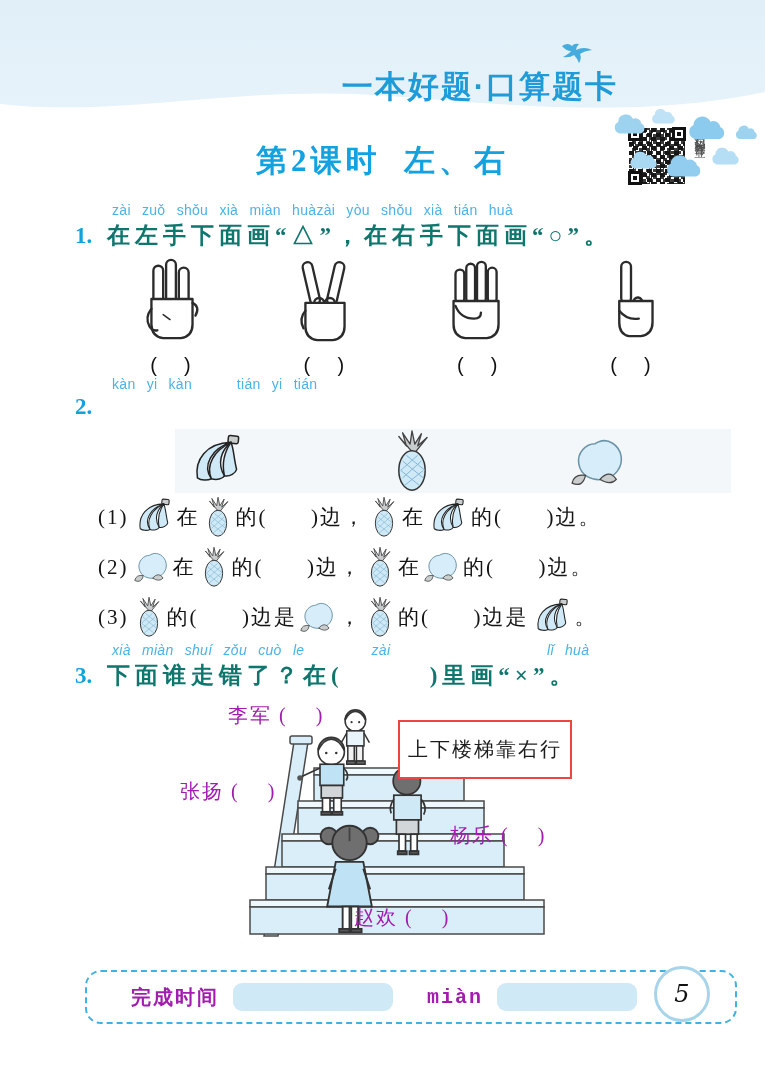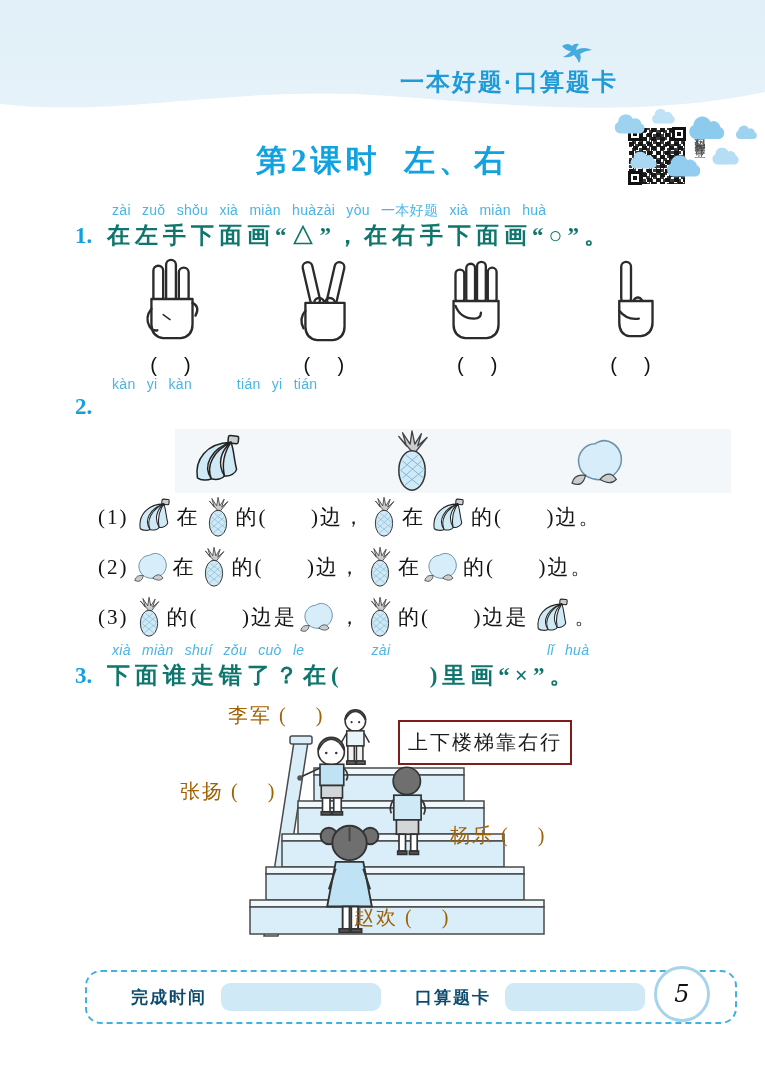--- a/index.html
+++ b/index.html
@@ -6,21 +6,21 @@
   #page{position:relative;width:765px;height:1075px;background:#fff;overflow:hidden;
         font-family:"Liberation Sans",sans-serif;color:#1c1c1c;}
   .pre{white-space:pre;}
   .kai{font-family:"Liberation Serif",serif;}
 
   
   #band{position:absolute;left:0;top:0;width:765px;height:120px;
         background:linear-gradient(#e0eff8,#e7f3fa);}
   #band-wave{position:absolute;left:0;top:74px;width:765px;height:46px;}
   #brand{position:absolute;left:0;top:66px;width:618px;text-align:right;
-         font-size:24px;font-weight:bold;color:#1f9cd8;letter-spacing:2px;z-index:3;}
+         font-size:31px;font-weight:bold;color:#1f9cd8;letter-spacing:2px;z-index:3;}
   .cloud{position:absolute;z-index:2;}
   #bird{position:absolute;left:560px;top:42px;width:34px;height:22px;color:#46abdd;z-index:4;}
 
   
   #qr{position:absolute;left:628px;top:127px;width:58px;height:58px;background:#fff;}
   #qr .noise{position:absolute;inset:1px;background:repeating-conic-gradient(#161616 0 25%,#fff 0 50%) 0 0/9px 9px;}
   #qr .noise2{position:absolute;inset:1px;background:repeating-conic-gradient(#161616 0 25%,transparent 0 50%) 3px 2px/7px 7px;opacity:.85;}
   #qr .finder{position:absolute;width:14px;height:14px;border:3px solid #111;background:#fff;box-sizing:border-box;}
   #qr .finder::after{content:"";position:absolute;inset:2px;background:#111;}
   #qr .f-tl{left:0;top:0;} #qr .f-tr{right:0;top:0;} #qr .f-bl{left:0;bottom:0;}
@@ -48,28 +48,28 @@
   #fruit-strip svg{position:absolute;}
   #q2-rows{position:absolute;left:98px;top:492px;width:600px;}
   .sub-row{height:50px;display:flex;align-items:center;font-size:21px;letter-spacing:2px;color:#141414;}
   .sub-row .kai{font-size:21px;}
   .sub-no{font-family:"Liberation Serif",serif;margin-right:2px;}
   .icon-fruit{flex:none;margin:0 3px;}
 
   
   #illus{position:absolute;left:172px;top:696px;width:420px;height:248px;}
   #stairs-svg{position:absolute;inset:0;}
-  .illus-label{position:absolute;font-family:"Liberation Serif",serif;font-size:20px;color:#a16207;letter-spacing:2px;white-space:pre;}
-  #sign-box{position:absolute;left:226px;top:24px;border:2px solid #7f1d1d;background:#fff;
-            font-family:"Liberation Serif",serif;font-size:20px;letter-spacing:2px;padding:7px 8px;white-space:pre;}
+  .illus-label{position:absolute;font-family:"Liberation Serif",serif;font-size:20px;color:#a21caf;letter-spacing:2px;white-space:pre;}
+  #sign-box{position:absolute;left:226px;top:24px;border:2px solid #ef4444;background:#fff;
+            font-family:"Liberation Serif",serif;font-size:20px;letter-spacing:2px;padding:14px 8px;white-space:pre;}
 
   
   #footer-box{position:absolute;left:85px;top:970px;width:652px;height:54px;border:2px dashed #3fb2e2;
               border-radius:16px;display:flex;align-items:center;box-sizing:border-box;padding-left:44px;}
-  .footer-label{font-size:17px;font-weight:bold;color:#0c4a6e;letter-spacing:2px;font-family:Liberation Mono, monospace;}
+  .footer-label{font-size:20px;font-weight:bold;color:#a21caf;letter-spacing:2px;font-family:Liberation Mono, monospace;}
   .footer-field{width:160px;height:28px;background:#cfe9f6;border-radius:9px;margin-left:14px;}
   #field-spacer{width:34px;}
   #page-circle{position:absolute;left:654px;top:966px;width:56px;height:56px;border-radius:50%;
                border:3px solid #a8d4ea;background:#fff;box-sizing:border-box;z-index:2;
                display:flex;align-items:center;justify-content:center;
                font-family:"DejaVu Serif",serif;font-style:italic;font-size:24px;color:#111;}
   .hidden-defs{position:absolute;width:0;height:0;overflow:hidden;}
 </style>
 </head>
 <body>
@@ -182,21 +182,21 @@
     <div class="finder f-tl"></div>
       <div class="finder f-tr"></div>
       <div class="finder f-bl"></div>
   </div>
   <div id="qr-caption">扫码检查作业</div>
 
   <div id="title" class="kai pre">第2课时  左、右</div>
 
   <div class="pinyin" style="left:112px;top:202px;display:flex;">
     <span>zài zuǒ shǒu xià miàn huà</span>
-    <span>zài yòu 一本好题 xià miàn huà</span>
+    <span>zài yòu shǒu xià tián huà</span>
   </div>
   <div class="qline" style="left:75px;top:220px;">
     <span class="qno">1.</span>
     <span class="qtext">在左手下面画“△”，在右手下面画“○”。</span>
   </div>
   <div id="hands-row">
     <div class="hand-cell">
       <svg>
           <use href="#sym-hand-3"></use>
         </svg>
@@ -375,20 +375,20 @@
     <div id="sign-box">上下楼梯靠右行</div>
     <div class="illus-label" style="left:8px;top:82px;">张扬 (    )</div>
     <div class="illus-label" style="left:278px;top:126px;">杨乐 (    )</div>
     <div class="illus-label" style="left:182px;top:208px;">赵欢 (    )</div>
   </div>
 
   <div id="footer-box">
     <span class="footer-label">完成时间</span>
     <span class="footer-field"></span>
     <span id="field-spacer"></span>
-    <span class="footer-label">口算题卡</span>
+    <span class="footer-label">miàn</span>
     <span class="footer-field" style="width:140px;"></span>
   </div>
   <div id="page-circle">
     <span>5</span>
   </div>
 
 </div>
 
 </body></html>

